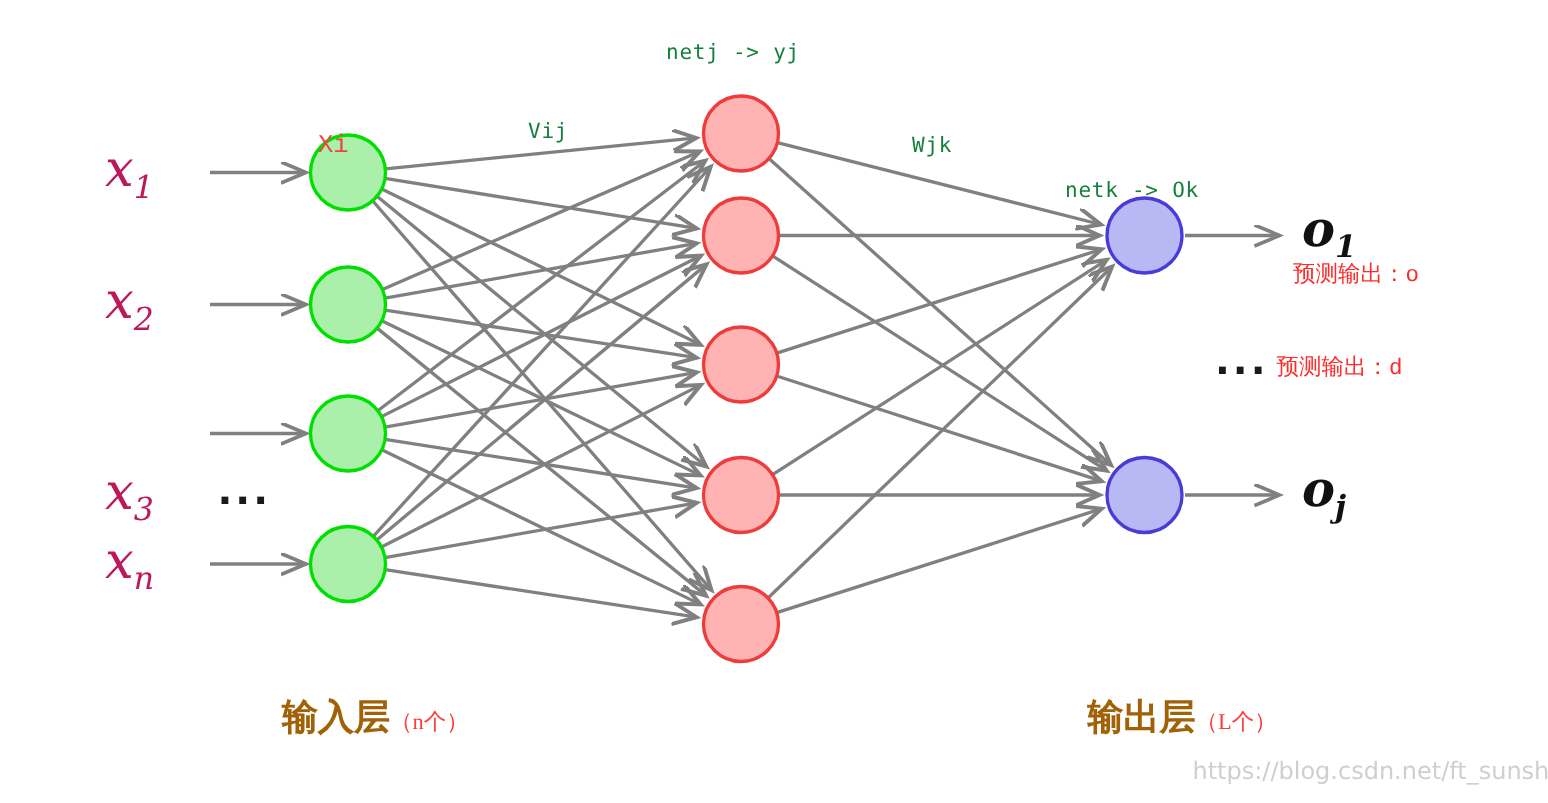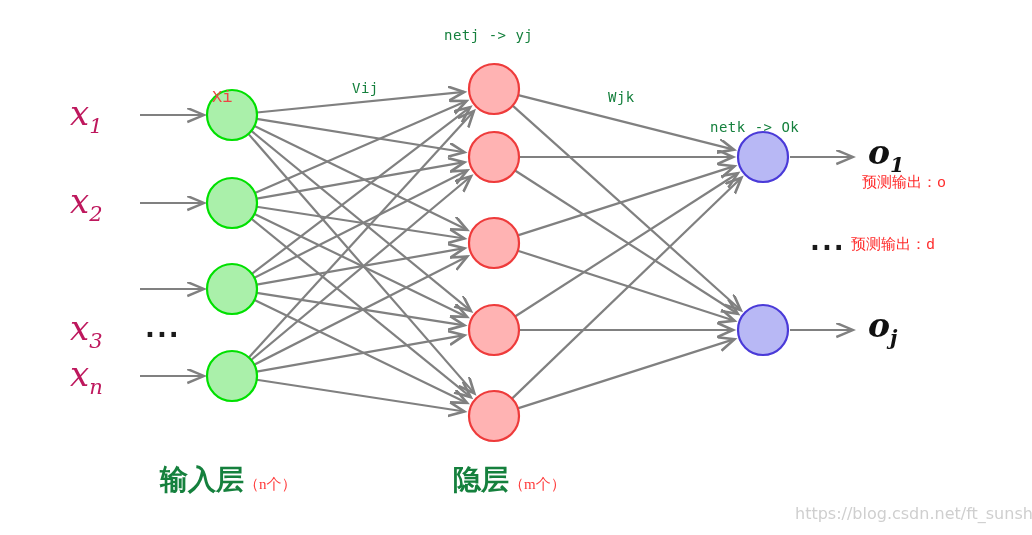--- a/index.html
+++ b/index.html
@@ -59,23 +59,24 @@
     letter-spacing: 0.5px;
   }
   .node-label {
     font-family: Liberation Mono, monospace;
     font-size: 17px;
     color: #ef4444;
   }
   .layer-title {
     font-family: "DejaVu Sans", "Liberation Sans", sans-serif;
     font-weight: bold;
-    font-size: 28px;
-    color: #15803d;
-    line-height: 1;
+    font-size: 24px;
+    color: #a16207;
+    line-height: 1;
+    margin-left: 28px;
   }
   .layer-count {
     font-family: Liberation Serif, serif;
     font-size: 15px;
     color: #ff3b3b;
     vertical-align: baseline;
   }
   .annot-red {
     font-family: Liberation Mono, monospace;
     font-size: 15px;
@@ -196,19 +197,19 @@
 
   <div class="abs annot-red" style="left:862px; top:173px;">预测输出：o</div>
 
   <div class="abs ellipsis-dots" style="left:810px; top:228px;">...</div>
 
   <div class="abs annot-red" style="left:851px; top:235px;">预测输出：d</div>
 
   <div class="abs" style="left:160px; top:466px;">
     <span class="layer-title">输入层</span><span class="layer-count">（n个）</span>
   </div>
-  <div class="abs" style="left:453px; top:466px;">
-    <span class="layer-title">隐层</span><span class="layer-count">（m个）</span>
+  <div class="abs" style="left:697px; top:466px;">
+    <span class="layer-title">输出层</span><span class="layer-count">（L个）</span>
   </div>
 
   <div class="abs watermark" style="left:795px; top:504px;">https://blog.csdn.net/ft_sunshine</div>
 
 </div>
 
 </body></html>

